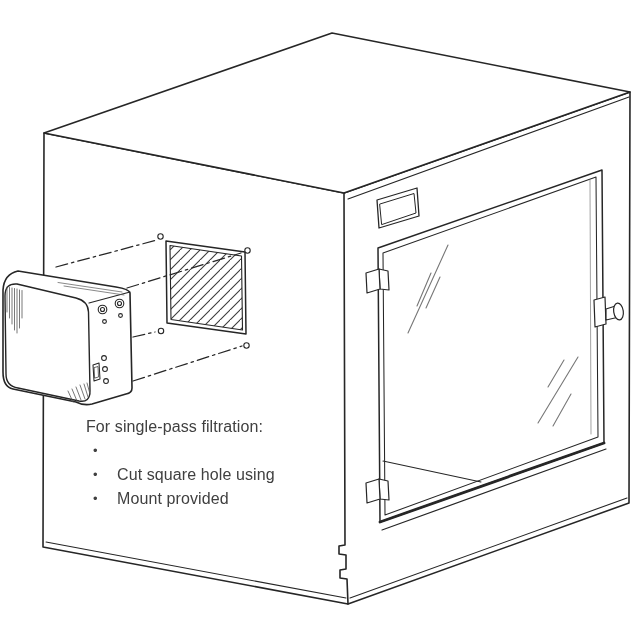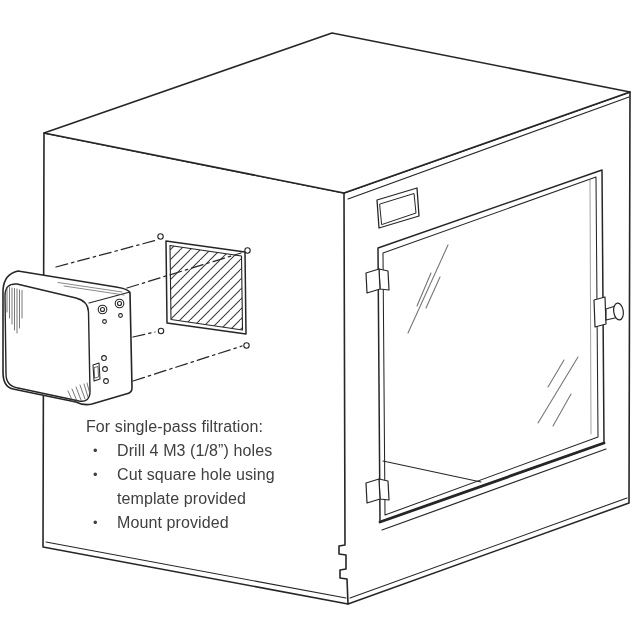--- a/index.html
+++ b/index.html
@@ -147,30 +147,26 @@
           <path d="M87,383 L90,394"></path>
     </g>
   </g>
 </svg>
 
 <div class="note">
   <div class="note-heading">For single-pass filtration:</div>
 
   <div class="note-row">
     <span class="note-dot">•</span>
-    <span class="note-txt">
-      <div>Drill 4 M3 (1/8”) holes</div>
-    </span>
   </div>
 
   <div class="note-row">
     <span class="note-dot">•</span>
     <span class="note-txt">
       <div>Cut square hole using</div>
-      <div>template provided</div>
     </span>
   </div>
 
   <div class="note-row">
     <span class="note-dot">•</span>
     <span class="note-txt">
       <div>Mount provided</div>
     </span>
   </div>
 </div>

